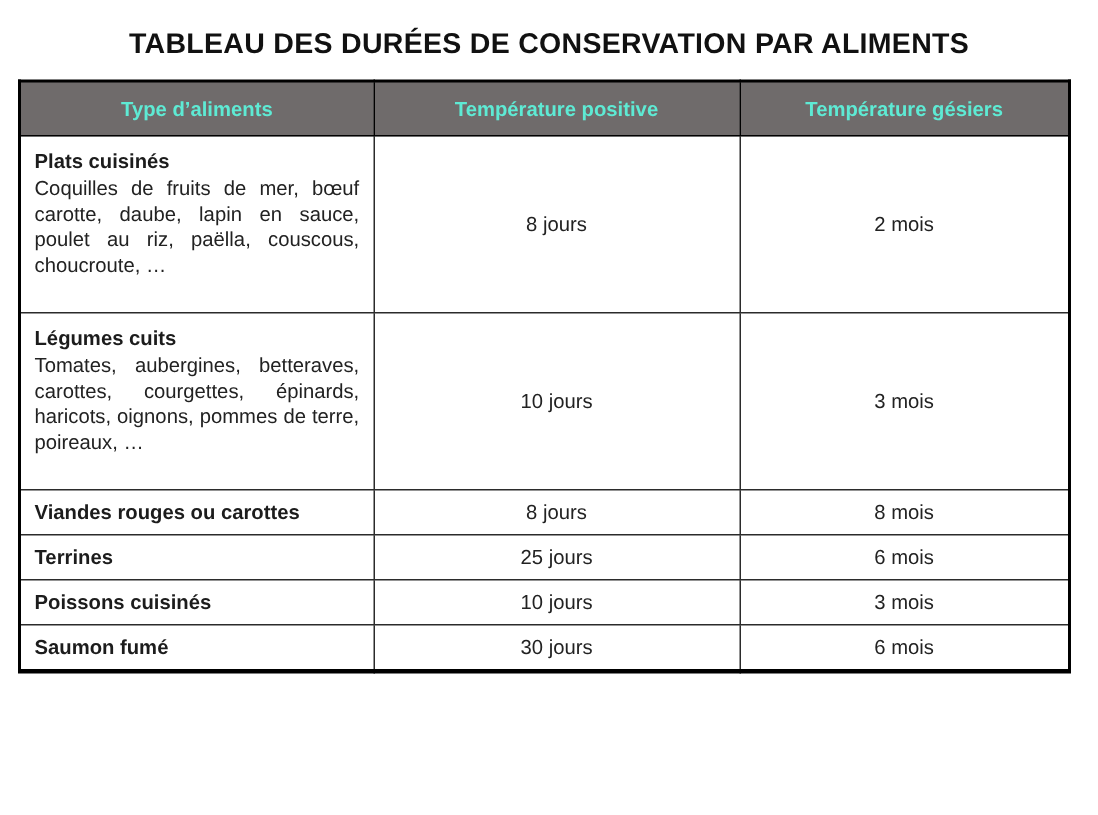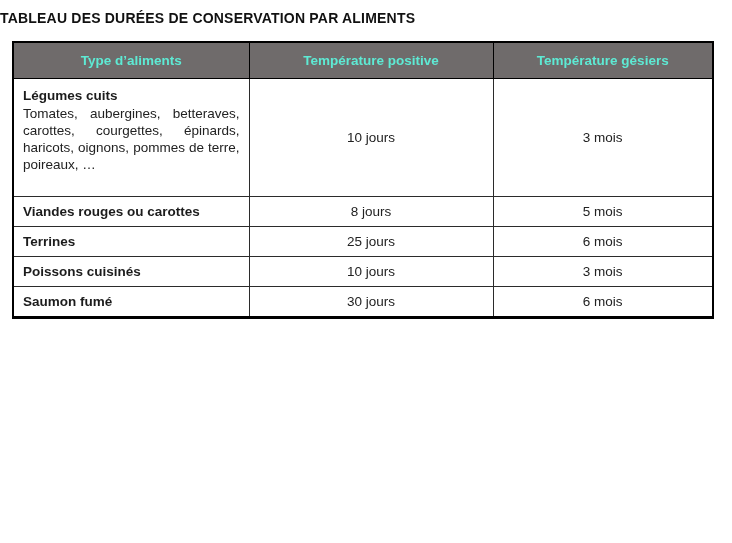--- a/index.html
+++ b/index.html
@@ -8,24 +8,25 @@
     background: #ffffff;
   }
   body {
     width: 732px;
     height: 543px;
     font-family: "Liberation Sans", sans-serif;
     color: #1c1c1c;
     overflow: hidden;
   }
   .page-title {
+    text-align: center;
     font-weight: bold;
-    font-size: 14px;
+    font-size: 19px;
     line-height: 16px;
-    padding-top: 10px;
+    padding-top: 22px;
     letter-spacing: 0.2px;
     color: #111111;
   }
   table.conservation {
     border-collapse: collapse;
     table-layout: fixed;
     width: 700px;
     margin: 15px 0 0 12px;
     border: 2px solid #000000;
     border-bottom-width: 3px;
@@ -88,32 +89,40 @@
   <thead>
     <tr>
       <th>Type d’aliments</th>
       <th>Température positive</th>
       <th>Température gésiers</th>
     </tr>
   </thead>
   <tbody>
     <tr class="tall">
       <td class="food">
+        <div class="cat">Plats cuisinés</div>
+        <div class="desc">Coquilles de fruits de mer, bœuf carotte, daube, lapin en sauce, poulet au riz, paëlla, couscous, choucroute, …</div>
+      </td>
+      <td class="val">8 jours</td>
+      <td class="val">2 mois</td>
+    </tr>
+    <tr class="tall">
+      <td class="food">
         <div class="cat">Légumes cuits</div>
         <div class="desc">Tomates, aubergines, betteraves, carottes, courgettes, épinards, haricots, oignons, pommes de terre, poireaux, …</div>
       </td>
       <td class="val">10 jours</td>
       <td class="val">3 mois</td>
     </tr>
     <tr class="short">
       <td class="food">
         <div class="cat">Viandes rouges ou carottes</div>
       </td>
       <td class="val">8 jours</td>
-      <td class="val">5 mois</td>
+      <td class="val">8 mois</td>
     </tr>
     <tr class="short">
       <td class="food">
         <div class="cat">Terrines</div>
       </td>
       <td class="val">25 jours</td>
       <td class="val">6 mois</td>
     </tr>
     <tr class="short">
       <td class="food">

